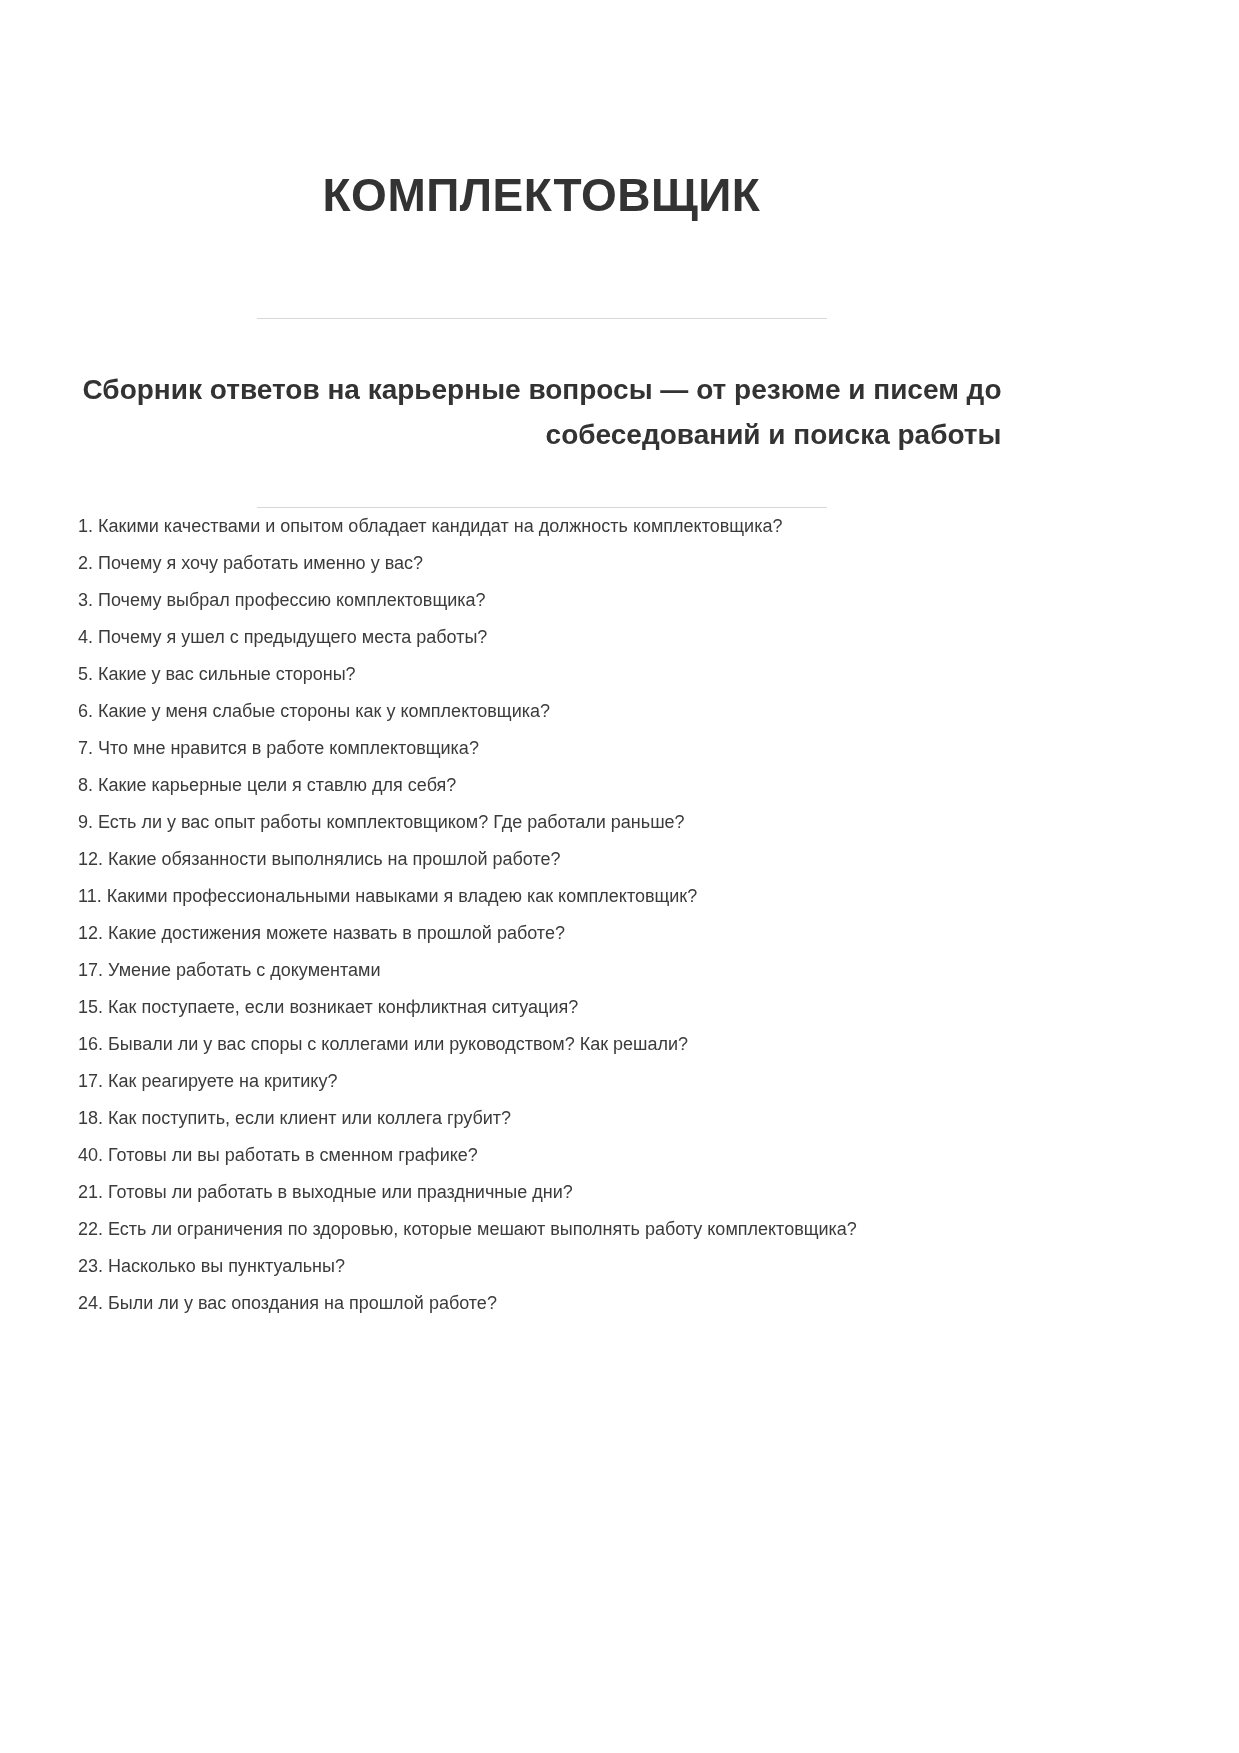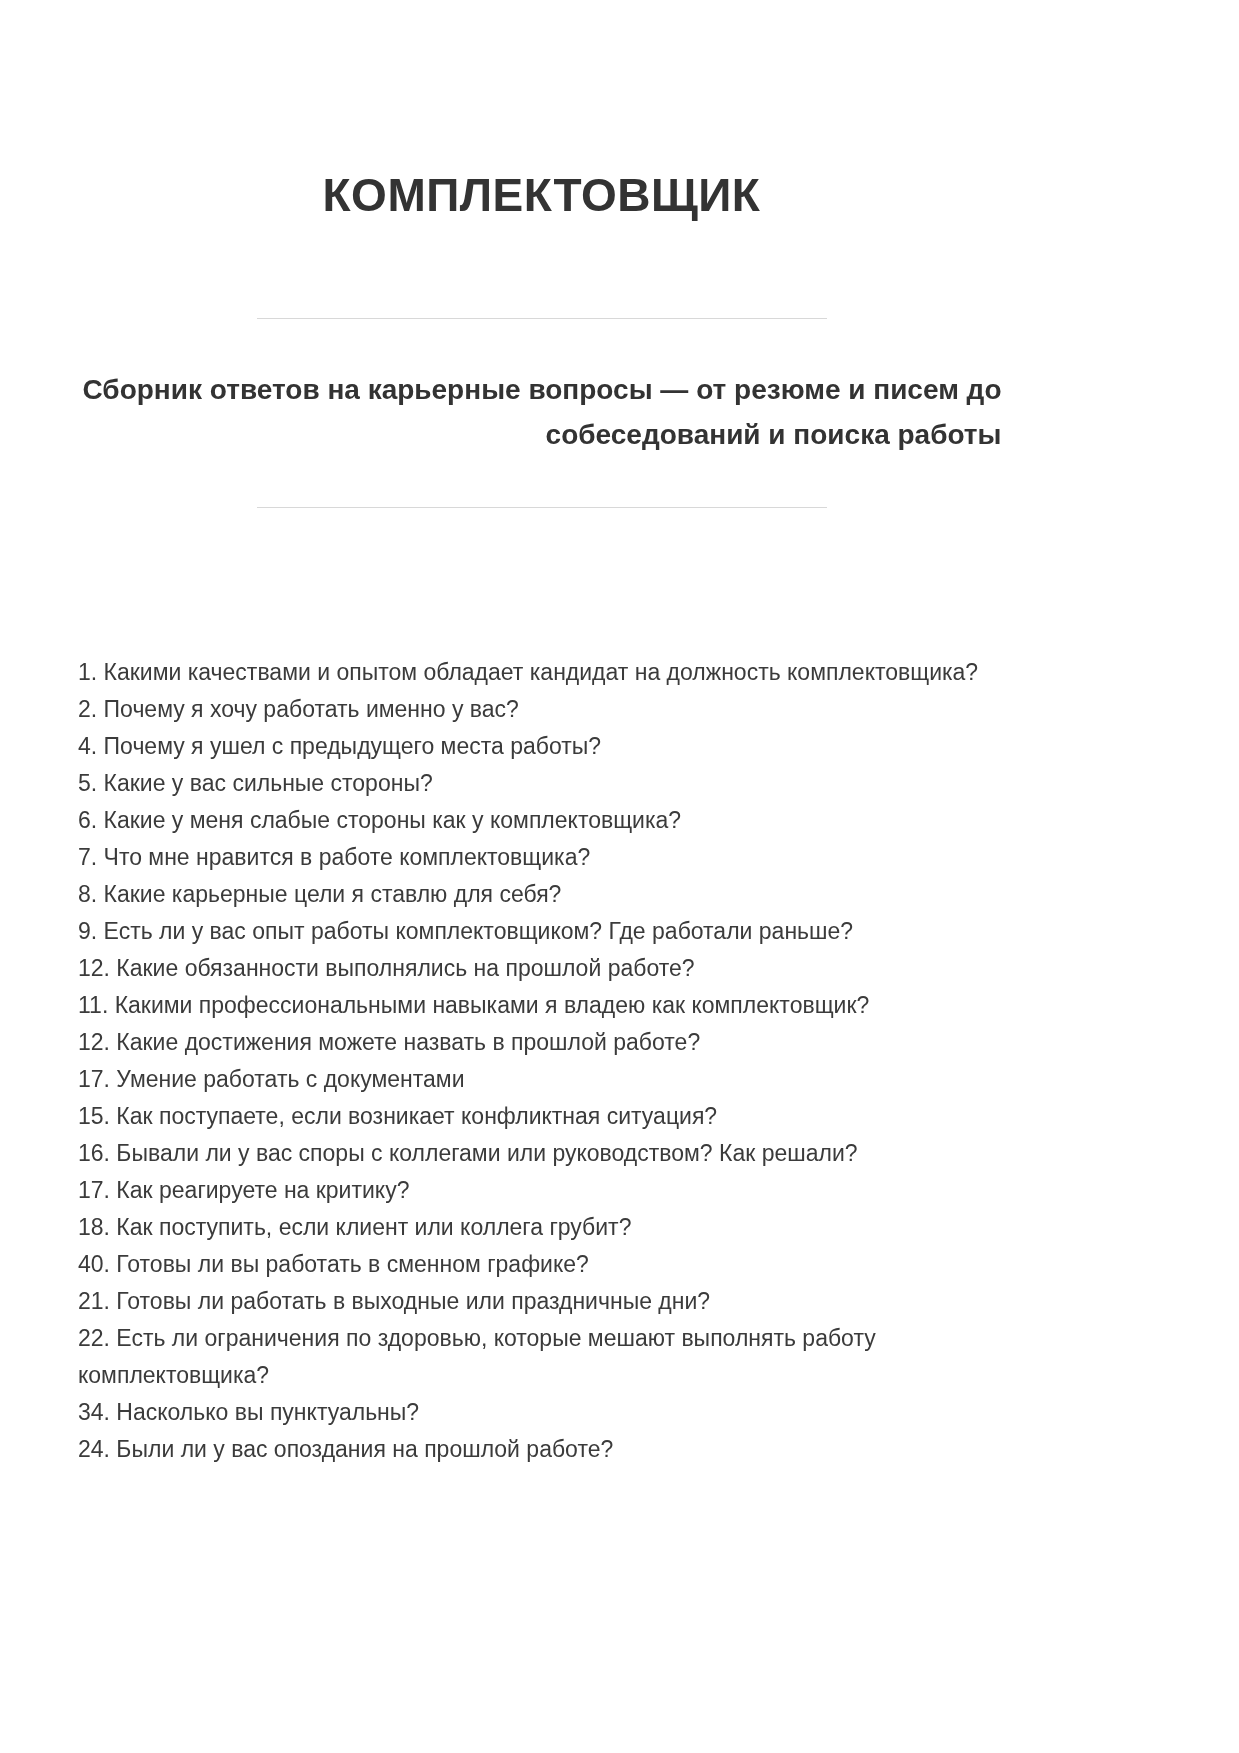--- a/index.html
+++ b/index.html
@@ -45,54 +45,54 @@
   .subtitle {
     margin: 48px auto 0 auto;
     max-width: 920px;
     text-align: right;
     font-size: 28px;
     font-weight: 700;
     line-height: 45px;
     color: #333333;
   }
   .questions {
-    margin-top: 146px;
-    font-size: 23px;
+    font-size: 18px;
     line-height: 37px;
     color: #3b3b3b;
   }
   .q {
     margin: 0;
     font-weight: 400;
   }
 </style>
 </head>
 <body>
 
 <div class="page">
   <h1 class="title">КОМПЛЕКТОВЩИК</h1>
   <hr class="rule rule-top">
   <h2 class="subtitle">Сборник ответов на карьерные вопросы — от резюме и писем до собеседований и поиска работы</h2>
   <hr class="rule rule-bottom">
   <div class="questions">
       <div class="q">1. Какими качествами и опытом обладает кандидат на должность комплектовщика?</div>
       <div class="q">2. Почему я хочу работать именно у вас?</div>
+      <div class="q">3. Почему выбрал профессию комплектовщика?</div>
       <div class="q">4. Почему я ушел с предыдущего места работы?</div>
       <div class="q">5. Какие у вас сильные стороны?</div>
       <div class="q">6. Какие у меня слабые стороны как у комплектовщика?</div>
       <div class="q">7. Что мне нравится в работе комплектовщика?</div>
       <div class="q">8. Какие карьерные цели я ставлю для себя?</div>
       <div class="q">9. Есть ли у вас опыт работы комплектовщиком? Где работали раньше?</div>
       <div class="q">12. Какие обязанности выполнялись на прошлой работе?</div>
       <div class="q">11. Какими профессиональными навыками я владею как комплектовщик?</div>
       <div class="q">12. Какие достижения можете назвать в прошлой работе?</div>
       <div class="q">17. Умение работать с документами</div>
       <div class="q">15. Как поступаете, если возникает конфликтная ситуация?</div>
       <div class="q">16. Бывали ли у вас споры с коллегами или руководством? Как решали?</div>
       <div class="q">17. Как реагируете на критику?</div>
       <div class="q">18. Как поступить, если клиент или коллега грубит?</div>
       <div class="q">40. Готовы ли вы работать в сменном графике?</div>
       <div class="q">21. Готовы ли работать в выходные или праздничные дни?</div>
       <div class="q">22. Есть ли ограничения по здоровью, которые мешают выполнять работу комплектовщика?</div>
-      <div class="q">34. Насколько вы пунктуальны?</div>
+      <div class="q">23. Насколько вы пунктуальны?</div>
       <div class="q">24. Были ли у вас опоздания на прошлой работе?</div>
     </div>
 </div>
 
 </body></html>

